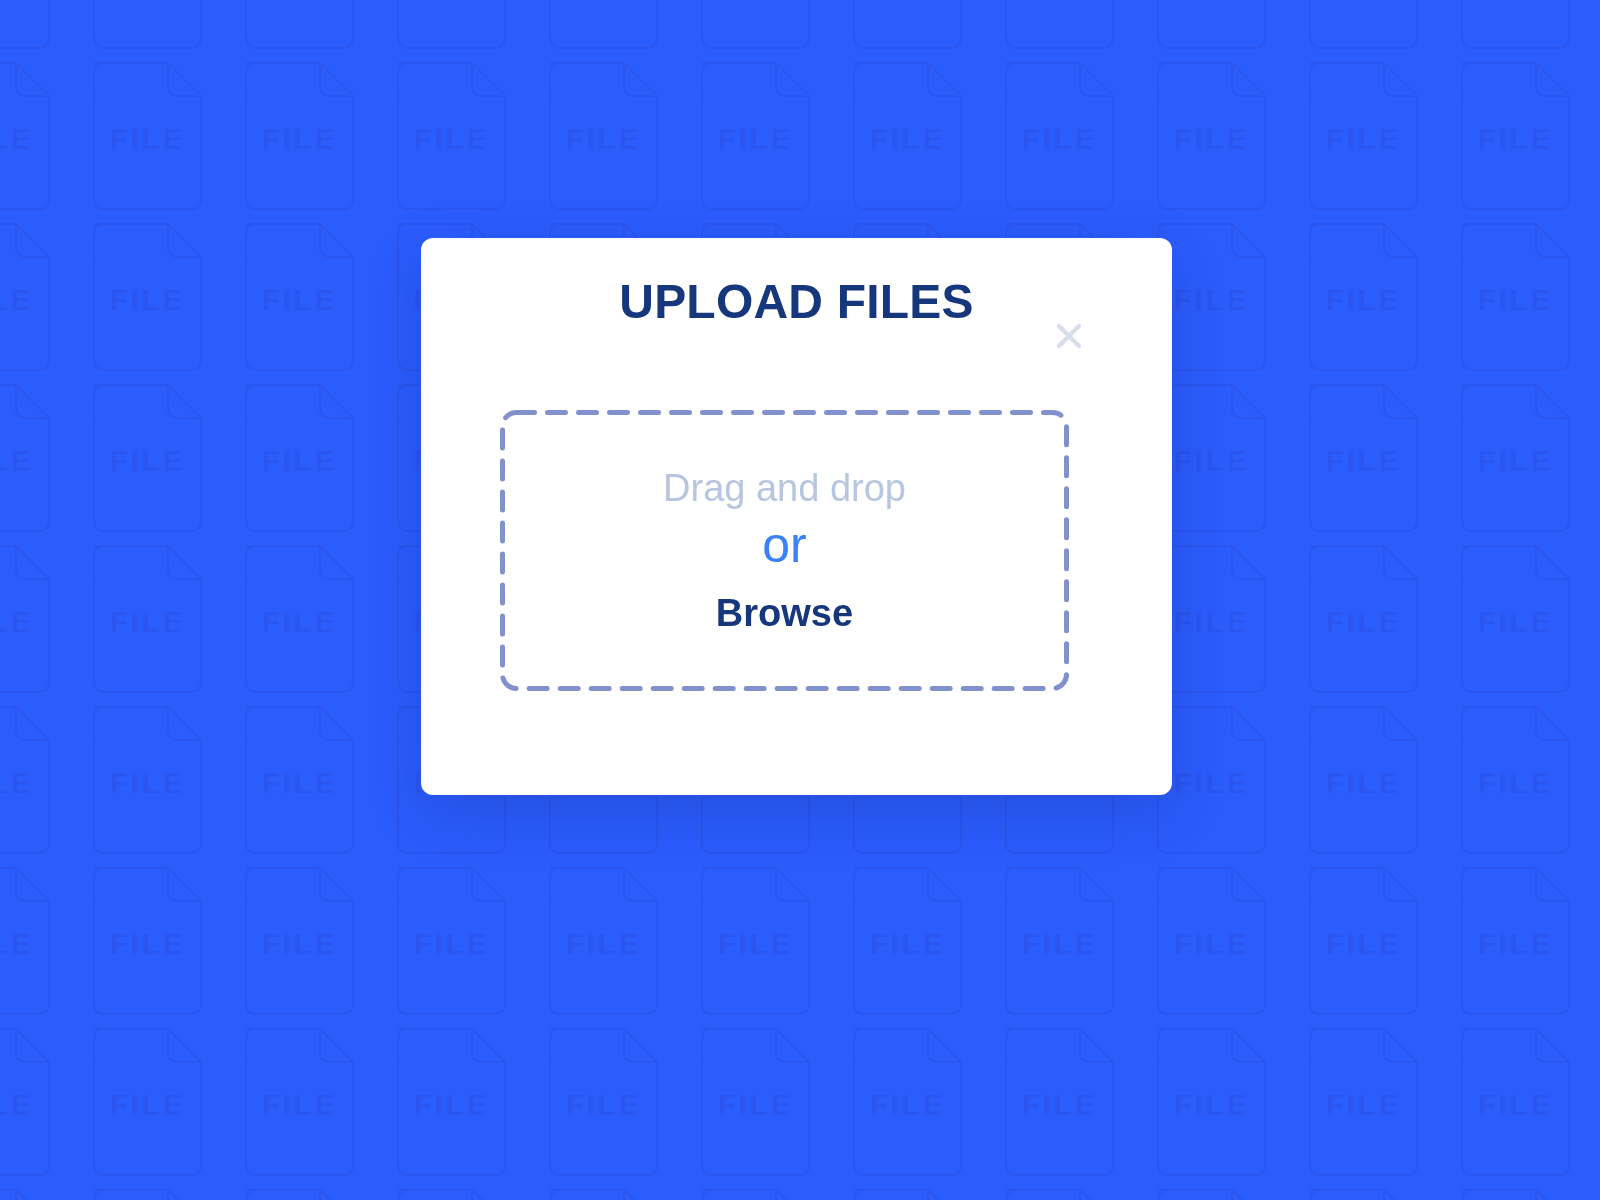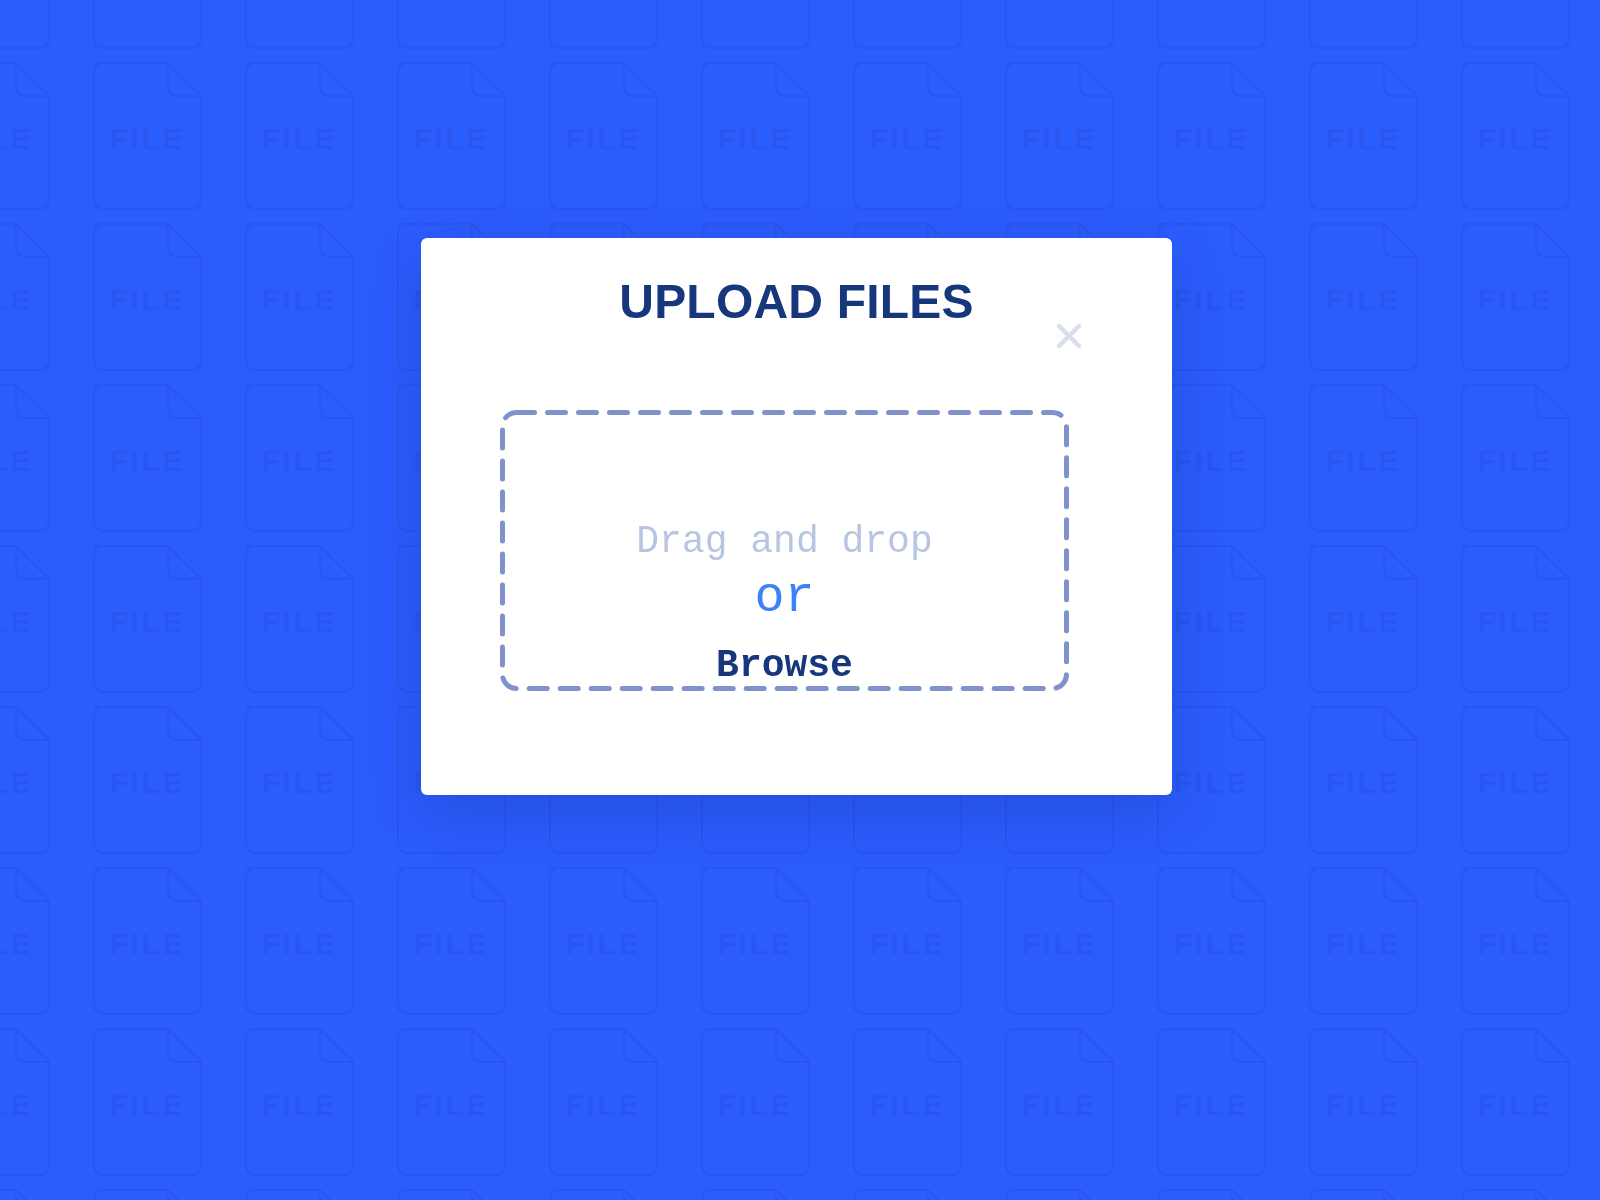--- a/index.html
+++ b/index.html
@@ -34,21 +34,21 @@
   }
 
   
   #upload-dialog {
     position: absolute;
     left: 421px;
     top: 238px;
     width: 751px;
     height: 557px;
     background: #ffffff;
-    border-radius: 6px;
+    border-radius: 12px;
     z-index: 10;
     box-shadow: 0 18px 55px rgba(10, 30, 90, 0.18);
   }
 
   .dialog-header {
     position: absolute;
     left: 0;
     top: 0;
     width: 751px;
     height: 130px;
@@ -90,22 +90,21 @@
   #drop-zone {
     position: absolute;
     left: 79px;   
     top: 172px;   
     width: 569px;
     height: 281px;
     cursor: pointer;
     display: flex;
     flex-direction: column;
     align-items: center;
-    justify-content: flex-end;
-    font-family: Liberation Mono, monospace;
+    justify-content: center;
   }
   #drop-zone-border {
     position: absolute;
     inset: 0;
     width: 569px;
     height: 281px;
     pointer-events: none;
   }
   .dz-text-stack {
     position: relative;

